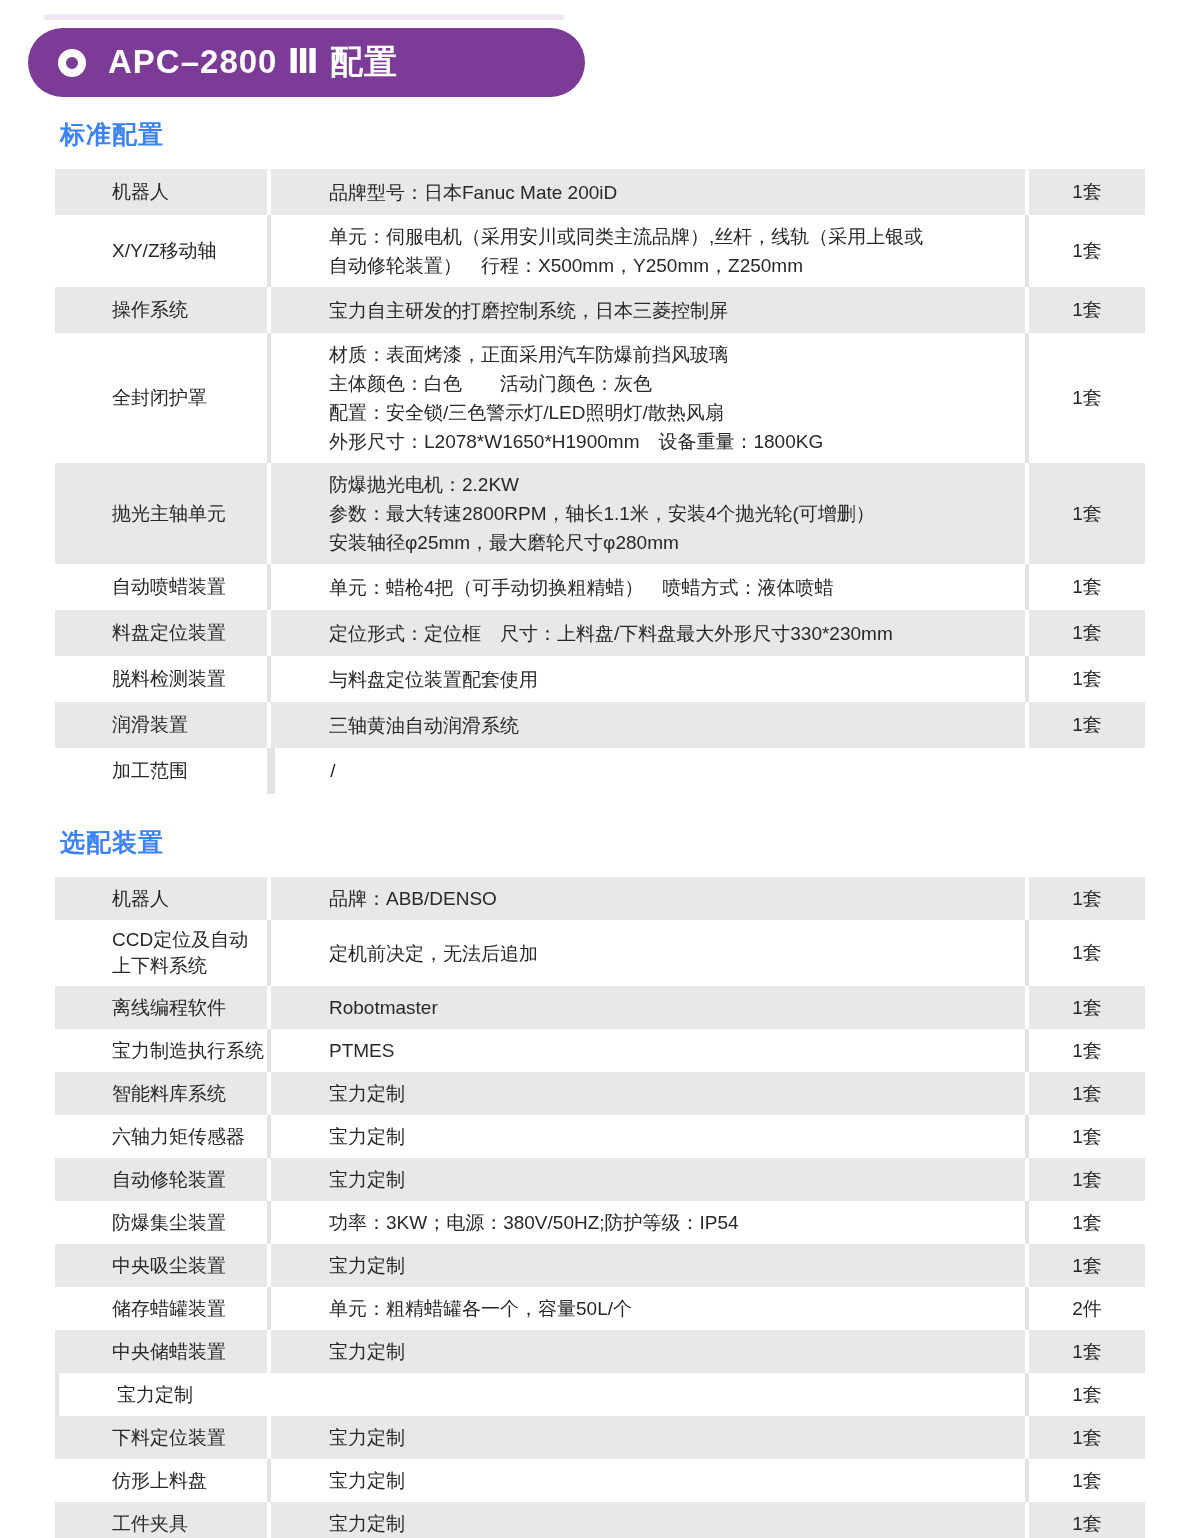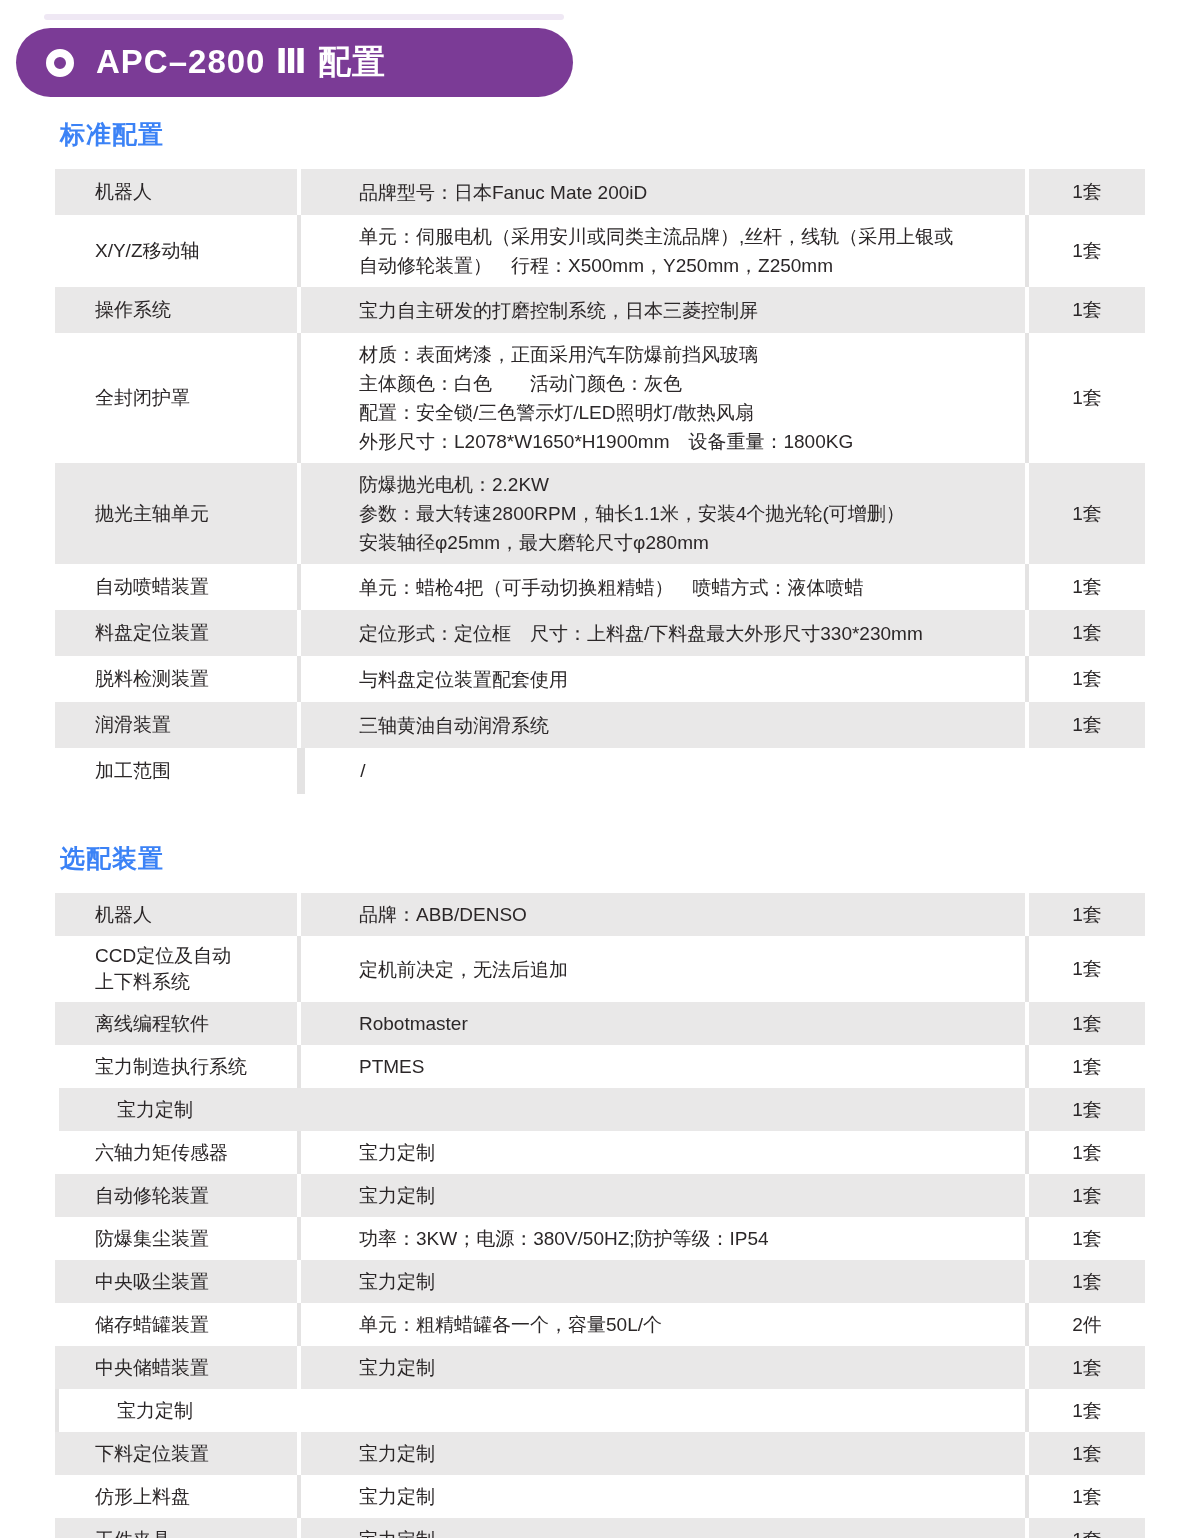--- a/index.html
+++ b/index.html
@@ -8,53 +8,53 @@
 
   .page { position: relative; width: 1200px; height: 1538px; background: #fff; }
 
   
   .banner-glow {
     position: absolute; left: 44px; top: 14px; width: 520px; height: 6px;
     background: #efe8f4; border-radius: 3px;
   }
 
   .banner {
-    position: absolute; left: 16px; top: 28px; width: 557px; height: 69px;
+    position: absolute; left: 28px; top: 28px; width: 557px; height: 69px;
     background: #7b3b96; border-radius: 35px;
     display: flex; align-items: center; padding-left: 30px; text-align: center;
   }
   .donut {
     width: 28px; height: 28px; border-radius: 50%;
     border: 8px solid #ffffff; background: transparent;
     display: inline-block; flex: 0 0 auto;
   }
   .banner h1 {
     color: #ffffff; font-size: 33px; font-weight: bold;
     letter-spacing: 1px; margin-left: 22px; white-space: nowrap;
   }
 
   .content { position: absolute; left: 0; top: 118px; width: 1200px; }
 
   .section-title {
     color: #3b82f6; font-size: 25px; font-weight: bold;
     margin: 0 0 18px 60px; letter-spacing: 1px;
   }
-  .section-title.second { margin-top: 48px; }
+  .section-title.second { margin-top: 32px; }
 
   .cfg-table { width: 1090px; margin-left: 55px; }
 
   .row { display: flex; align-items: stretch; width: 100%; }
   .row.gray  { background: #e9e8e8; }
   .row.white { background: #ffffff; }
 
   .t1 .row { min-height: 46px; }
   .t2 .row { min-height: 39px; }
 
   .cell { display: flex; align-items: center; padding-top: 7px; padding-bottom: 7px; }
-  .col-name { width: 242px; padding-left: 40px; font-size: 19px; white-space: pre-line; line-height: 26px; }
+  .col-name { width: 212px; padding-left: 57px; font-size: 19px; white-space: pre-line; line-height: 26px; }
   .col-desc { flex: 1 1 auto; padding-left: 58px; padding-right: 10px; font-size: 19px; line-height: 29px; white-space: pre-line; }
   .col-qty  { width: 116px; justify-content: center; font-size: 19px; }
 
   .vdiv { width: 4px; flex: 0 0 auto; }
   .row.gray  .vdiv { background: #ffffff; }
   .row.white .vdiv { background: #e4e3e3; }
 </style>
 </head>
 <body>
 
@@ -200,20 +200,21 @@
           <div class="row white">
             <div class="cell col-name"><span>宝力制造执行系统</span></div>
             <span class="vdiv"></span>
             <div class="cell col-desc"><span>PTMES</span></div>
             <span class="vdiv"></span>
             <div class="cell col-qty">
               <span>1套</span>
             </div>
           </div>
           <div class="row gray">
+            <div class="cell col-name"><span>智能料库系统</span></div>
             <span class="vdiv"></span>
             <div class="cell col-desc"><span>宝力定制</span></div>
             <span class="vdiv"></span>
             <div class="cell col-qty">
               <span>1套</span>
             </div>
           </div>
           <div class="row white">
             <div class="cell col-name"><span>六轴力矩传感器</span></div>
             <span class="vdiv"></span>

